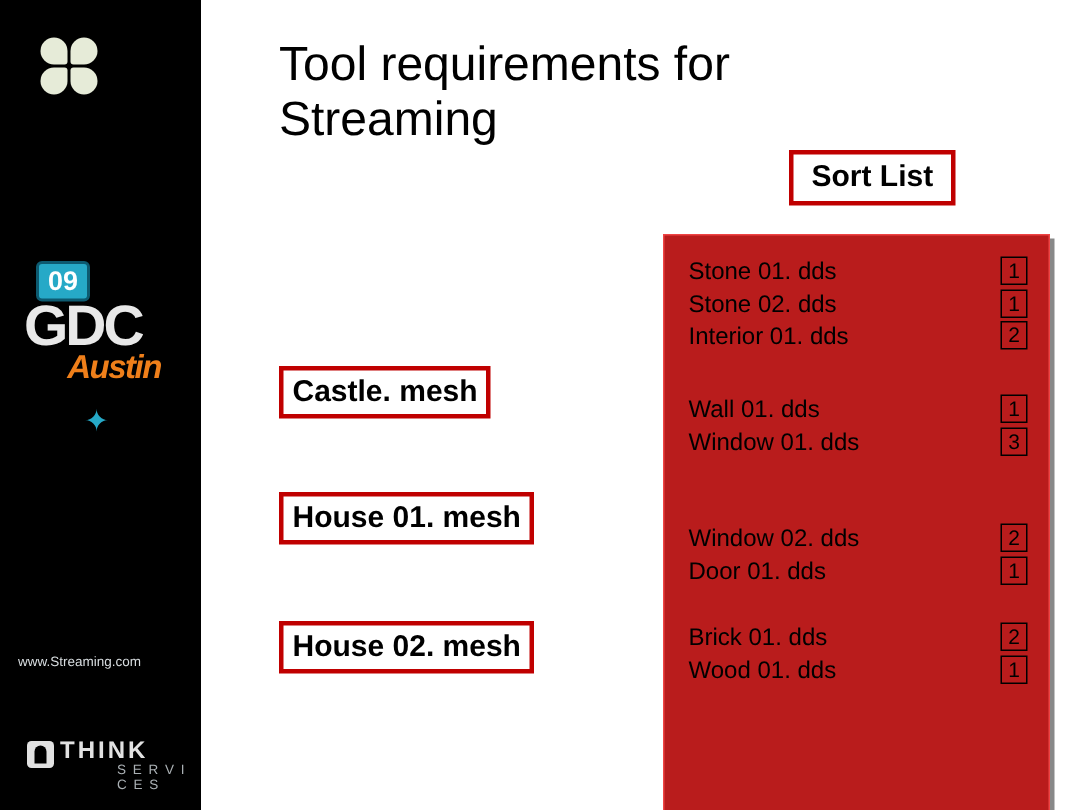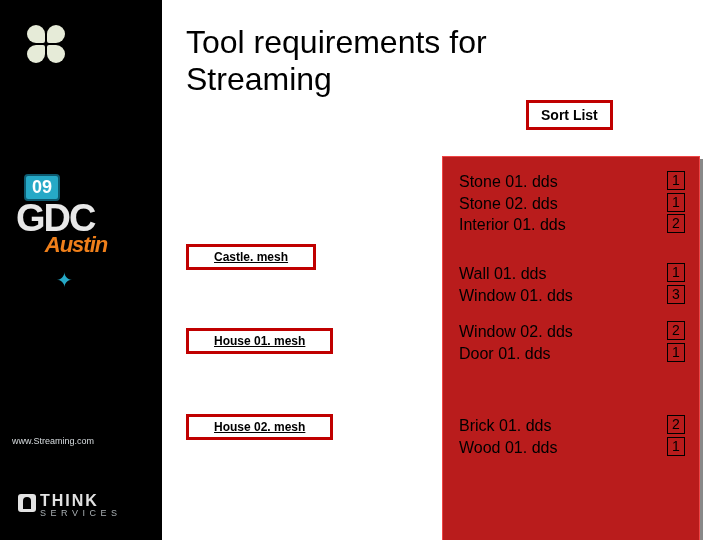--- a/index.html
+++ b/index.html
@@ -1,64 +1,64 @@
 <!DOCTYPE html>
 <html><head>
 <meta charset="utf-8">
 <style>
   * { box-sizing: border-box; margin: 0; padding: 0; }
   html, body { width: 720px; height: 540px; font-family: Verdana, Geneva, sans-serif; background: #000; }
   .slide { position: relative; width: 720px; height: 540px; background: #fff; overflow: hidden; }
 
   
-  .sidebar { position: absolute; left: 0; top: 0; width: 162px; height: 540px; background: #000; }
+  .sidebar { position: absolute; left: 0; top: 0; width: 134px; height: 540px; background: #000; }
   .clover { position: absolute; left: 24px; top: 22px; width: 46px; height: 46px; }
   .leaf { position: absolute; width: 18px; height: 18px; background: #e6ebd8; border-radius: 9px 9px 9px 2px; }
   .leaf.tl { left: 3px;  top: 3px;  transform: rotate(0deg);   border-radius: 9px 9px 2px 9px; }
   .leaf.tr { left: 23px; top: 3px;  transform: rotate(0deg);   border-radius: 9px 9px 9px 2px; }
   .leaf.bl { left: 3px;  top: 23px; transform: rotate(0deg);   border-radius: 9px 2px 9px 9px; }
   .leaf.br { left: 23px; top: 23px; transform: rotate(0deg);   border-radius: 2px 9px 9px 9px; }
 
   .gdc-badge { position: absolute; left: 16px; top: 174px; width: 120px; }
   .nine { font-family: Arial, sans-serif; font-weight: 900; font-size: 18px; color: #fff; background: #26a9c7; border: 2px solid #0d5a70; border-radius: 4px; padding: 1px 6px; display: inline-block; margin-left: 8px; }
   .gdc-row { display: flex; align-items: baseline; margin-top: -4px; }
   .gdc { font-family: Arial, sans-serif; font-weight: 900; font-size: 38px; letter-spacing: -2px; color: #e8e8e8; }
   .austin { font-family: Arial, sans-serif; font-weight: 900; font-style: italic; font-size: 22px; color: #ef7f1a; margin-top: -8px; letter-spacing: -1px; text-align: center; }
 
   .star { position: absolute; left: 56px; top: 268px; font-size: 20px; color: #26a9c7; }
 
   .url { position: absolute; left: 12px; top: 436px; color: #d8dde0; font-size: 9px; font-family: Arial, sans-serif; }
 
   .think-logo { position: absolute; left: 40px; top: 492px; color: #e2e2e2; font-family: Arial, sans-serif; }
   .think-top { font-weight: 900; font-size: 16px; letter-spacing: 2px; }
-  .think-bot { font-weight: 400; font-size: 9px; letter-spacing: 1px; color: #aab0b4; margin-top: -2px; }
+  .think-bot { font-weight: 400; font-size: 9px; letter-spacing: 1px; color: #aab0b4; margin-top: -2px; margin-left: 38px; }
   .think-icon { position: absolute; left: 18px; top: 494px; width: 18px; height: 18px; background: #e2e2e2; border-radius: 3px; }
   .think-icon::after { content:""; position:absolute; left:5px; top:3px; width:8px; height:12px; background:#000; border-radius:4px 4px 0 0; }
 
   
   .content { position: absolute; left: 162px; top: 0; right: 0; bottom: 0; }
 
   .title { position: absolute; left: 24px; top: 24px; font-size: 32px; font-weight: 400; color: #000; line-height: 1.15; }
 
-  .sort-list-box { position: absolute; left: 364px; top: 100px; border: 3px solid #c00000; padding: 4px 12px; font-size: 14px; font-weight: 700; color: #000; }
+  .sort-list-box { position: absolute; left: 364px; top: 100px; border: 3px solid #c00000; padding: 4px 12px; font-size: 20px; font-weight: 700; color: #000; }
 
-  .mesh-box { position: absolute; left: 24px; border: 3px solid #c00000; padding: 3px 25px; font-size: 12px; font-weight: 700; color: #000; white-space: nowrap; text-decoration: underline; }
+  .mesh-box { position: absolute; left: 24px; border: 3px solid #c00000; padding: 3px 6px; font-size: 20px; font-weight: 700; color: #000; white-space: nowrap; }
   .mesh-castle  { top: 244px; }
   .mesh-house1  { top: 328px; }
   .mesh-house2  { top: 414px; }
 
   .dds-panel { position: absolute; left: 280px; top: 156px; width: 258px; height: 420px; border: 1px solid #ef4444; background: #b91c1c; box-shadow: 3px 3px 0 #888; }
   .dds-group { position: absolute; left: 16px; display: flex; width: 226px; justify-content: space-between; }
   .dds-names { font-size: 16px; font-weight: 400; color: #000; line-height: 1.35; }
   .dds-nums  { display: flex; flex-direction: column; gap: 0; }
   .num-box   { width: 18px; height: 19px; border: 1px solid #000; font-size: 14px; text-align: center; line-height: 17px; font-weight: 400; margin-bottom: 2.6px; }
 
   .g1 { top: 14px; }
   .g2 { top: 106px; }
-  .g3 { top: 164px; gap: 35px; }
+  .g3 { top: 192px; gap: 35px; }
   .g4 { top: 258px; }
 </style>
 </head>
 <body>
 
 <div class="slide">
 
   <div class="sidebar">
     <div class="clover">
       <div class="leaf tl"></div>

